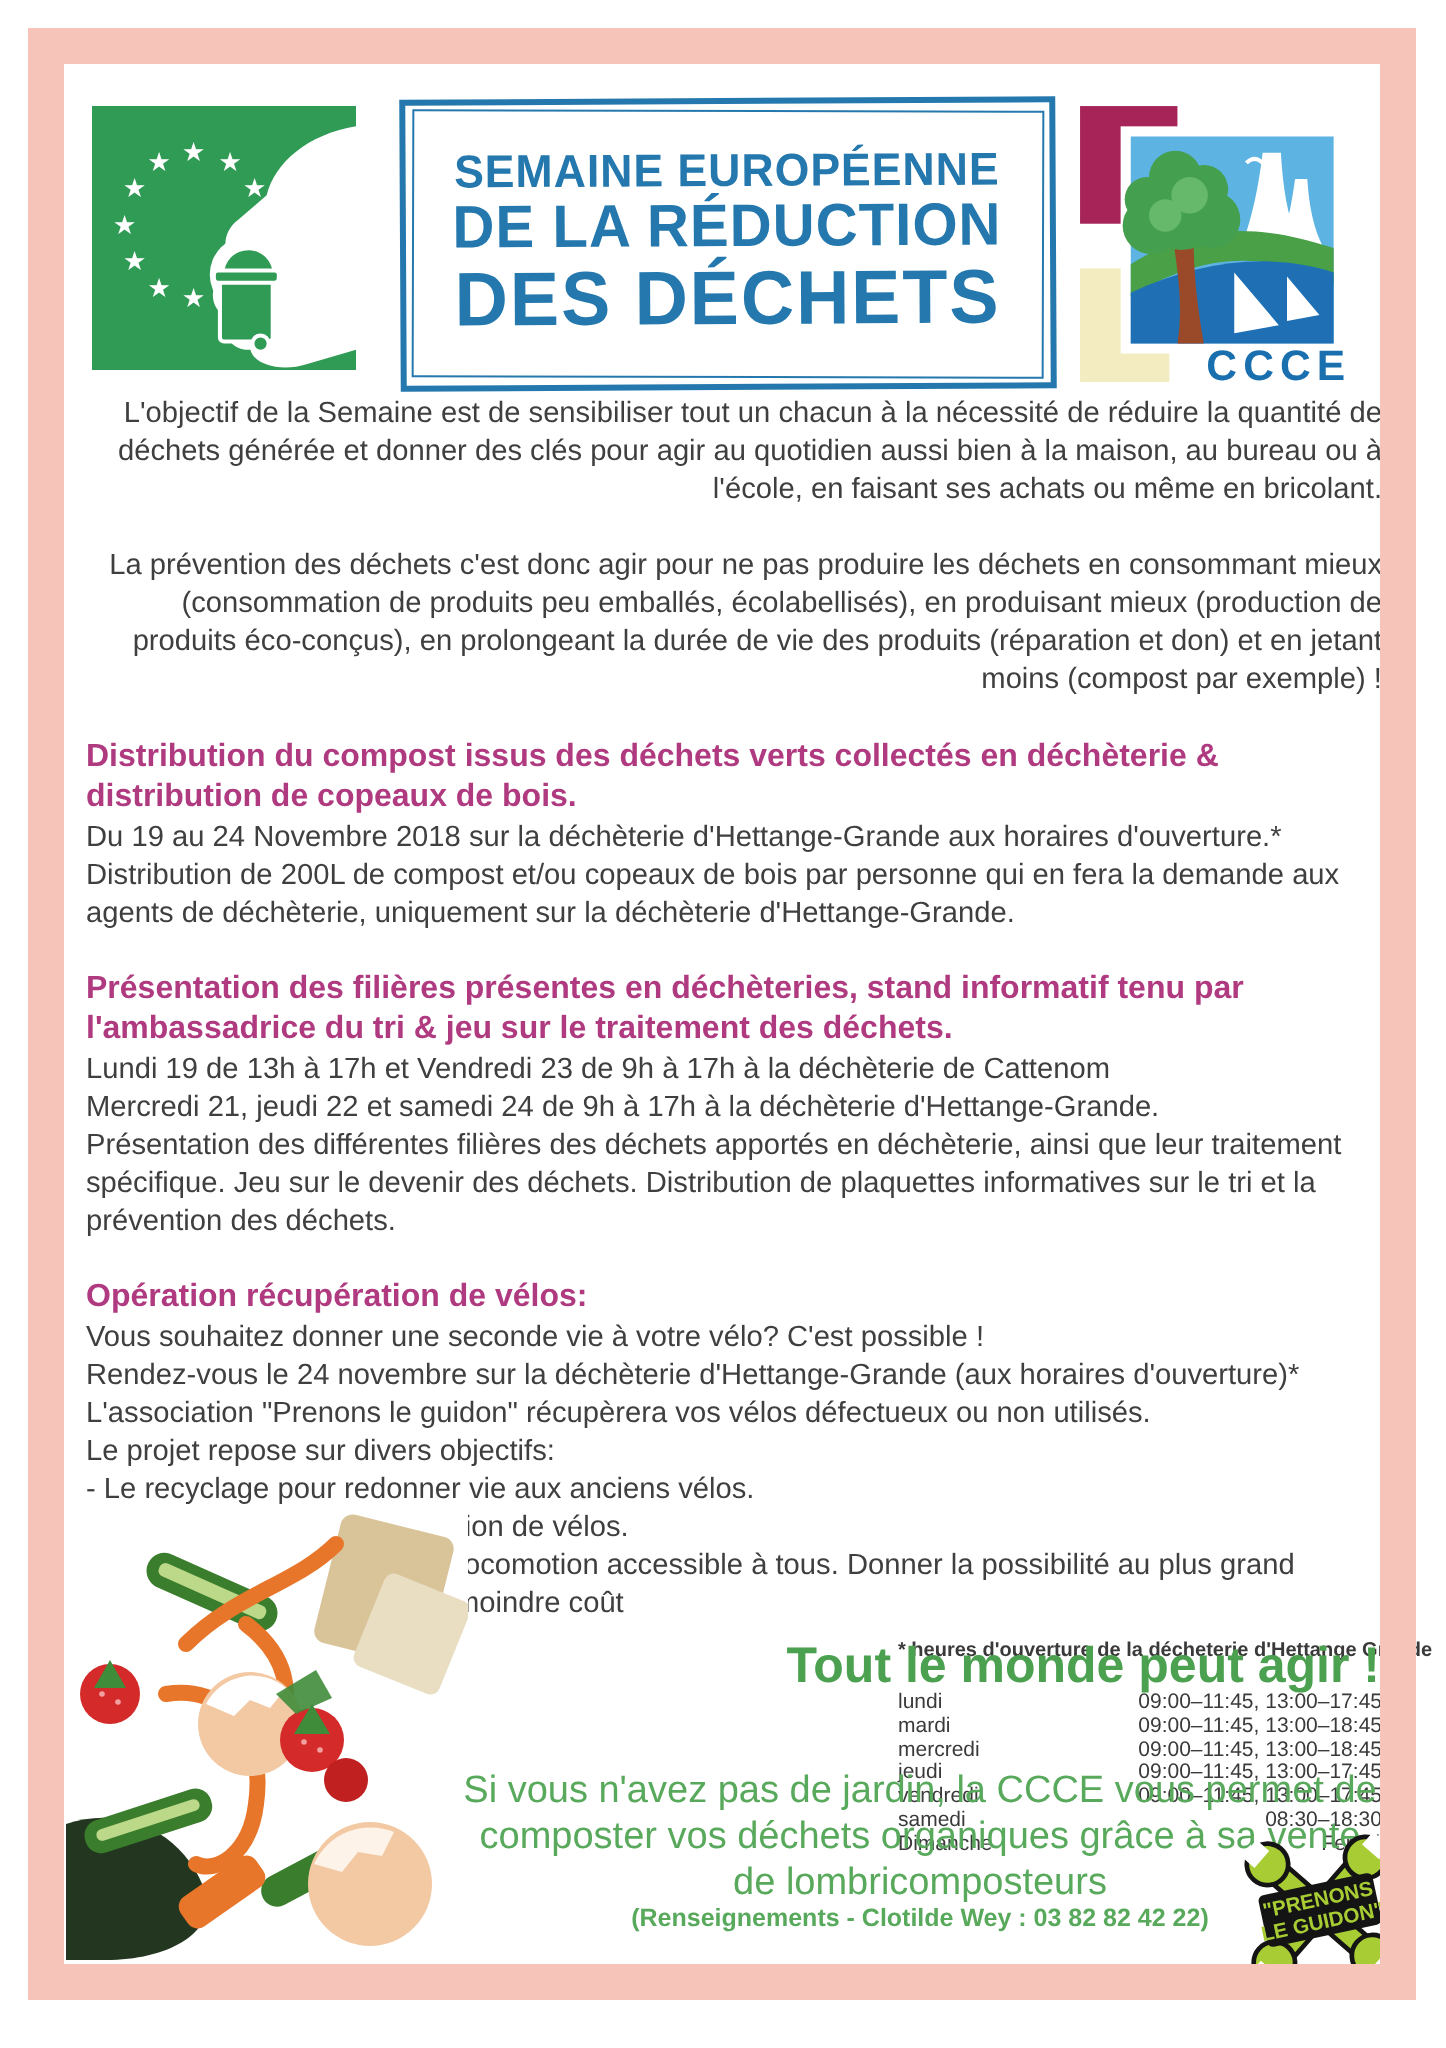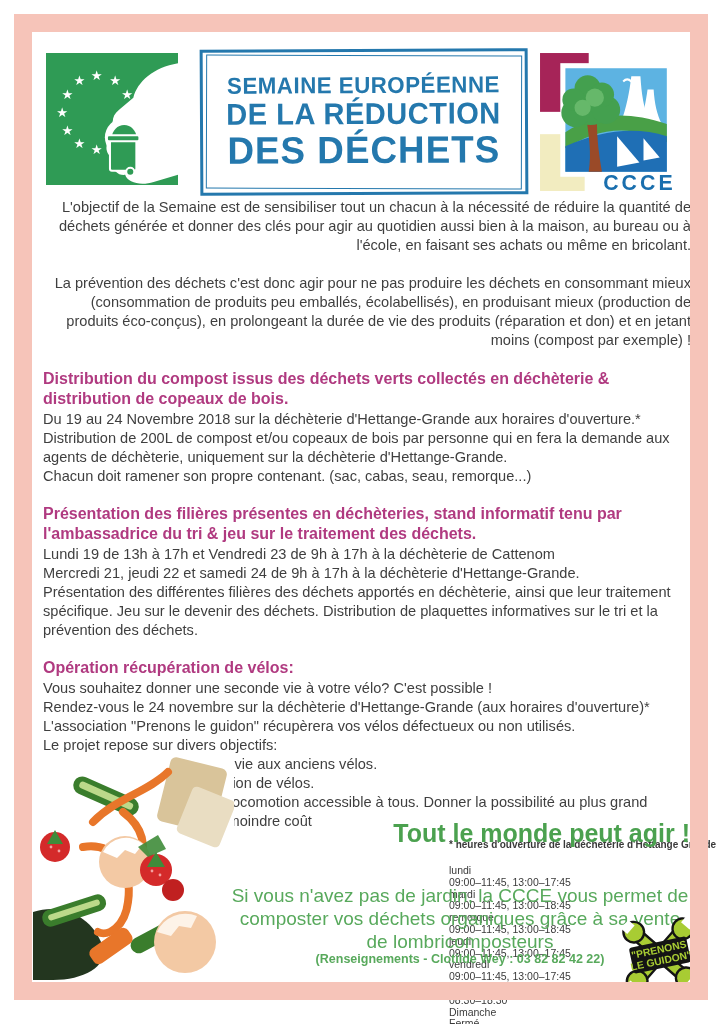--- a/index.html
+++ b/index.html
@@ -22,21 +22,21 @@
   .ccce-logo{position:absolute;left:505px;top:18px;width:142px;height:142px;}
   
   .copy{position:absolute;left:43px;top:198px;width:648px;font-size:14.6px;line-height:19px;}
   .copy p{margin:0 0 19px 0;text-align:right;}
   .sec-heading{color:#b03a80;font-weight:bold;font-size:16px;line-height:20px;margin:18px 0 1px 0;}
   .sec-line{margin:0;}
   .b{font-weight:bold;color:#333;}
   
   .hours{width:242px;margin-left:auto;margin-top:4px;}
   .hours-note{font-size:10px;font-weight:bold;color:#3a3a3a;white-space:nowrap;text-align:right;margin-bottom:11px;}
-  .hours-row{display:flex;justify-content:space-between;font-size:10.5px;line-height:11.8px;color:#3a3a3a;flex-direction:column;}
+  .hours-row{display:flex;justify-content:space-between;font-size:10.5px;line-height:11.8px;color:#3a3a3a;}
   
   .photo{position:absolute;left:33px;top:752px;width:201px;height:228px;}
   .green-head{position:absolute;left:238px;top:818px;width:452px;text-align:right;
               color:#4ba14f;font-weight:bold;font-size:25px;line-height:30px;}
   .green-head .ccce-word{font-size:26px;letter-spacing:.5px;}
   .green-para{position:absolute;left:230px;top:884px;width:460px;text-align:center;
               color:#58a95c;font-weight:normal;font-size:19px;line-height:23px;}
   .green-contact{position:absolute;left:230px;top:952px;width:460px;text-align:center;
               color:#58a95c;font-weight:bold;font-size:12.5px;}
   .guidon-logo{position:absolute;left:613px;top:908px;width:94px;height:94px;transform:rotate(-4deg);}
@@ -107,21 +107,20 @@
     </svg>
   </div>
 
   <div class="copy">
     <p>L'objectif de la Semaine est de sensibiliser tout un chacun à la nécessité de réduire la quantité de déchets générée et donner des clés pour agir au quotidien aussi bien à la maison, au bureau ou à l'école, en faisant ses achats ou même en bricolant.</p>
     <p>La prévention des déchets c'est donc agir pour ne pas produire les déchets en consommant mieux (consommation de produits peu emballés, écolabellisés), en produisant mieux (production de produits éco-conçus), en prolongeant la durée de vie des produits (réparation et don) et en jetant moins (compost par exemple) !</p>
 
     <div class="sec-heading">Distribution du compost issus des déchets verts collectés en déchèterie &amp; distribution de copeaux de bois.</div>
     <div class="sec-line">Du 19 au 24 Novembre 2018 sur la déchèterie d'Hettange-Grande aux horaires d'ouverture.*</div>
     <div class="sec-line">Distribution de 200L de compost et/ou copeaux de bois par personne qui en fera la demande aux agents de déchèterie, uniquement sur la déchèterie d'Hettange-Grande.</div>
-    <div class="sec-line">Chacun doit ramener son propre contenant. (sac, cabas, seau, remorque...)</div>
 
     <div class="sec-heading">Présentation des filières présentes en déchèteries, stand informatif tenu par l'ambassadrice du tri &amp; jeu sur le traitement des déchets.</div>
     <div class="sec-line">Lundi 19 de 13h à 17h et Vendredi 23 de 9h à 17h  à la déchèterie de Cattenom</div>
     <div class="sec-line">Mercredi 21, jeudi 22  et samedi 24 de 9h à 17h  à la déchèterie d'Hettange-Grande.</div>
     <div class="sec-line">Présentation des différentes filières des déchets apportés en déchèterie, ainsi que leur traitement spécifique. Jeu sur le devenir des déchets. Distribution de plaquettes informatives sur le tri et la prévention des déchets.</div>
 
     <div class="sec-heading">Opération récupération de vélos:</div>
     <div class="sec-line">Vous souhaitez donner une seconde vie à votre vélo? C'est possible !</div>
     <div class="sec-line">Rendez-vous le 24 novembre sur la déchèterie d'Hettange-Grande (aux horaires d'ouverture)*</div>
     <div class="sec-line">L'association "Prenons le guidon" récupèrera vos vélos défectueux ou non utilisés.</div>
@@ -134,21 +133,21 @@
       <div class="hours-note">* heures d'ouverture de la décheterie d'Hettange Grande</div>
       <div class="hours-row">
           <span>lundi</span>
           <span>09:00–11:45, 13:00–17:45</span>
         </div>
       <div class="hours-row">
           <span>mardi</span>
           <span>09:00–11:45, 13:00–18:45</span>
         </div>
       <div class="hours-row">
-          <span>remorque</span>
+          <span>mercredi</span>
           <span>09:00–11:45, 13:00–18:45</span>
         </div>
       <div class="hours-row">
           <span>jeudi</span>
           <span>09:00–11:45, 13:00–17:45</span>
         </div>
       <div class="hours-row">
           <span>vendredi</span>
           <span>09:00–11:45, 13:00–17:45</span>
         </div>

